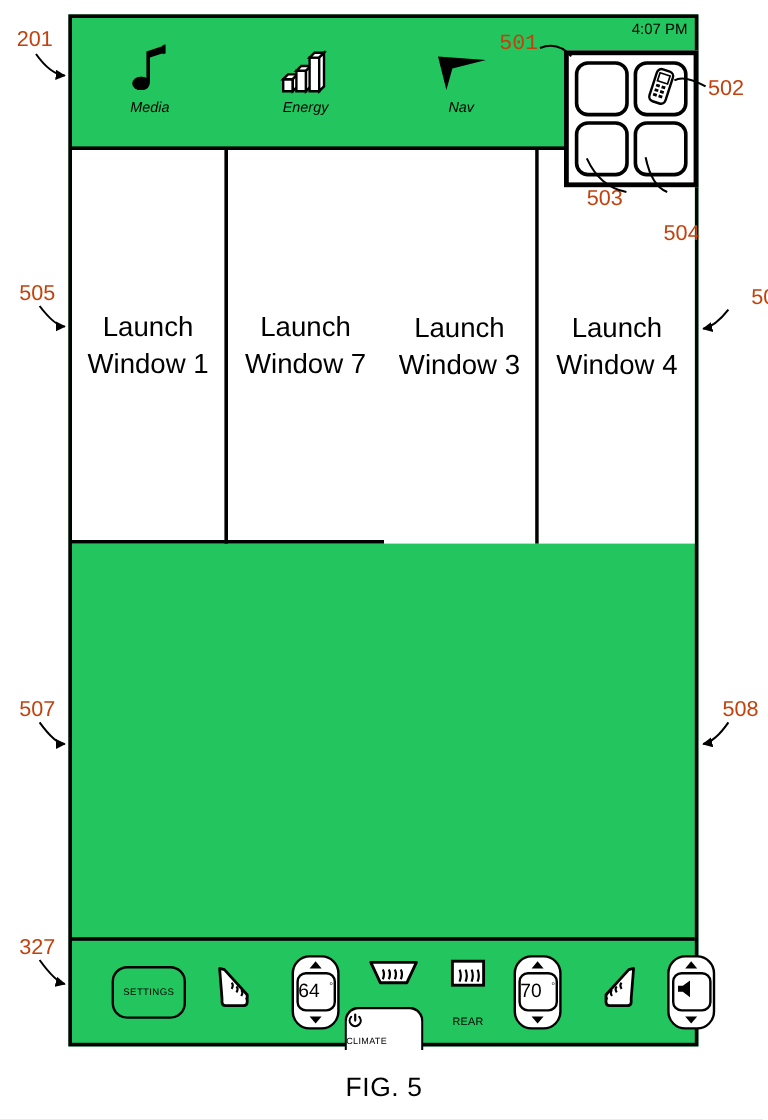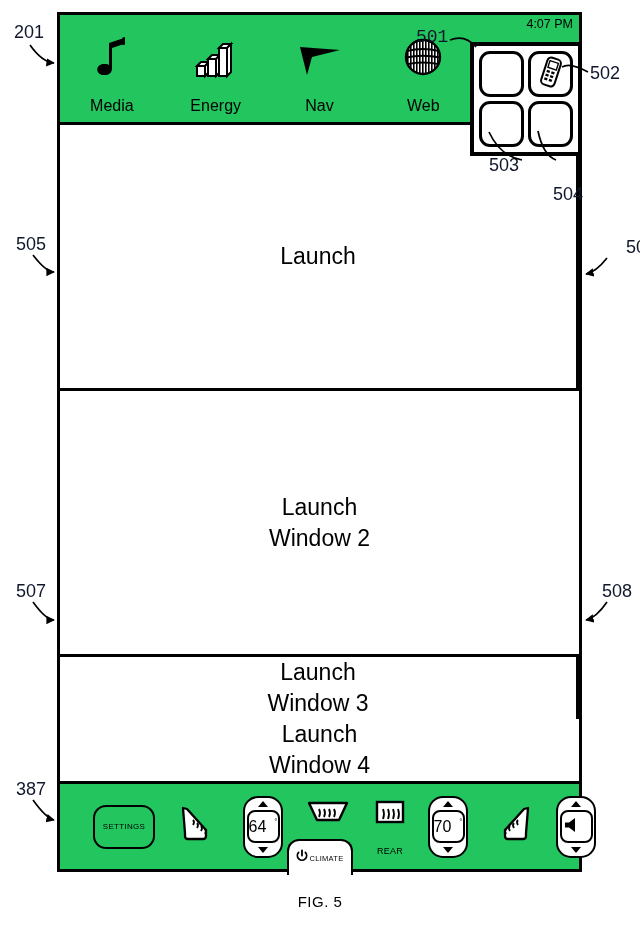--- a/index.html
+++ b/index.html
@@ -62,24 +62,25 @@
     align-items: center;
     justify-content: flex-start;
   }
   .app-icon {
     height: 48px;
     display: flex;
     align-items: center;
     justify-content: center;
   }
   .app-label {
-    font-size: 16px;
+    font-size: 12px;
     line-height: 17px;
-    margin-top: 16px;
+    margin-top: 0;
     white-space: nowrap;
+    font-style: italic;
   }
 
   
   #popup-panel {
     position: absolute;
     left: 410px;
     top: 27px;
     width: 112px;
     height: 114px;
     border: 4px solid #000;
@@ -103,21 +104,21 @@
   }
 
   
   #windows-grid {
     position: absolute;
     left: 0;
     top: 110px;
     width: 100%;
     bottom: 88px;
     display: grid;
-    grid-template-columns: 1fr;
+    grid-template-columns: 1fr 1fr 1fr 1fr;
     grid-template-rows: 1fr 1fr;
   }
   .launch-window {
     display: flex;
     align-items: center;
     justify-content: center;
     text-align: center;
     font-size: 23px;
     line-height: 31px;
     box-sizing: border-box;
@@ -219,55 +220,54 @@
     left: 50%;
     transform: translateX(-50%);
     bottom: -6px;
     width: 62px;
     height: 34px;
     border: 2.5px solid #000;
     border-bottom: none;
     border-radius: 12px 12px 0 0;
     background: #fff;
     display: flex;
-    flex-direction: row;
-    align-items: center;
+    flex-direction: column;
     justify-content: center;
     z-index: 6;
   }
   .climate-power-label {
     font-size: 7.5px;
     letter-spacing: 0.3px;
     margin-top: 0px;
   }
 
   
   .ref-num {
     position: absolute;
     font-size: 18px;
     line-height: 20px;
-    color: #0f172a;
+    color: #c2410c;
     white-space: nowrap;
   }
   #leader-layer {
     position: absolute;
     left: 0; top: 0;
     width: 640px; height: 933px;
     pointer-events: none;
     z-index: 40;
   }
 
   
   #fig-caption {
     position: absolute;
     left: 0;
     top: 893px;
     width: 640px;
     text-align: center;
-    font-size: 15px;
+    font-size: 22px;
     letter-spacing: 0.5px;
   }
 </style>
 </head>
 <body>
 
 <div id="screen-frame">
 
   <div id="top-bar">
 
@@ -308,37 +308,20 @@
 
       <div class="app-item">
         <div class="app-icon">
           <svg width="46" height="44" viewBox="0 0 46 44" aria-hidden="true">
             <path d="M4 12 L44 15 L16 22 L11 40 Z" fill="#000"></path>
           </svg>
         </div>
         <div class="app-label">Nav</div>
       </div>
 
-      <div class="app-item">
-        <div class="app-icon">
-          <svg width="44" height="44" viewBox="0 0 44 44" aria-hidden="true">
-            <defs>
-              <pattern id="hatch" width="3" height="3" patternUnits="userSpaceOnUse">
-                <rect width="3" height="3" fill="#fff"></rect>
-                <rect width="1.6" height="3" fill="#000"></rect>
-              </pattern>
-            </defs>
-            <circle cx="22" cy="22" r="17" fill="url(#hatch)" stroke="#000" stroke-width="2.4"></circle>
-            <path d="M6 16 Q22 12 38 16" fill="none" stroke="#000" stroke-width="2.2"></path>
-            <path d="M5 22.5 Q22 19 39 22.5" fill="none" stroke="#000" stroke-width="2.2"></path>
-            <path d="M7 29 Q22 26 37 29" fill="none" stroke="#000" stroke-width="2.2"></path>
-          </svg>
-        </div>
-        <div class="app-label">Web</div>
-      </div>
 
       <div class="app-item">
         <div class="app-icon">
           <svg width="52" height="44" viewBox="0 0 52 44" aria-hidden="true">
             <path d="M10 16 Q4 16 4 24 Q4 32 10 32 L24 32 L24 16 Z" fill="#fff" stroke="#000" stroke-width="2.4"></path>
             <circle cx="27" cy="24" r="13" fill="#fff" stroke="#000" stroke-width="2.6"></circle>
             <circle cx="27" cy="24" r="8.5" fill="#fff" stroke="#000" stroke-width="2.4"></circle>
             <circle cx="27" cy="24" r="4" fill="#000"></circle>
           </svg>
         </div>
@@ -367,26 +350,27 @@
       </span>
     </div>
     <div class="popup-btn"></div>
     <div class="popup-btn"></div>
   </div>
 
   <div id="windows-grid">
     <div class="launch-window lw-1">
       <div>
         <div>Launch</div>
+        <div>Window 1</div>
       </div>
     </div>
     <div class="launch-window lw-2">
       <div>
         <div>Launch</div>
-        <div>Window 2</div>
+        <div>Window 7</div>
       </div>
     </div>
     <div class="launch-window lw-3">
       <div>
         <div>Launch</div>
         <div>Window 3</div>
       </div>
     </div>
     <div class="launch-window lw-4">
       <div>
@@ -546,15 +530,15 @@
 
 <div class="ref-num" style="left:14px; top:22px;">201</div>
 <div class="ref-num" style="left:416px; top:27px;font-family:Liberation Mono, monospace;">501</div>
 <div class="ref-num" style="left:590px; top:63px;">502</div>
 <div class="ref-num" style="left:489px; top:155px;">503</div>
 <div class="ref-num" style="left:553px; top:155px;margin-top:29px;">504</div>
 <div class="ref-num" style="left:16px; top:234px;">505</div>
 <div class="ref-num" style="left:626px; top:237px;">506</div>
 <div class="ref-num" style="left:16px; top:581px;">507</div>
 <div class="ref-num" style="left:602px; top:581px;">508</div>
-<div class="ref-num" style="left:16px; top:779px;">387</div>
+<div class="ref-num" style="left:16px; top:779px;">327</div>
 
 <div id="fig-caption">FIG. 5</div>
 
 </body></html>

